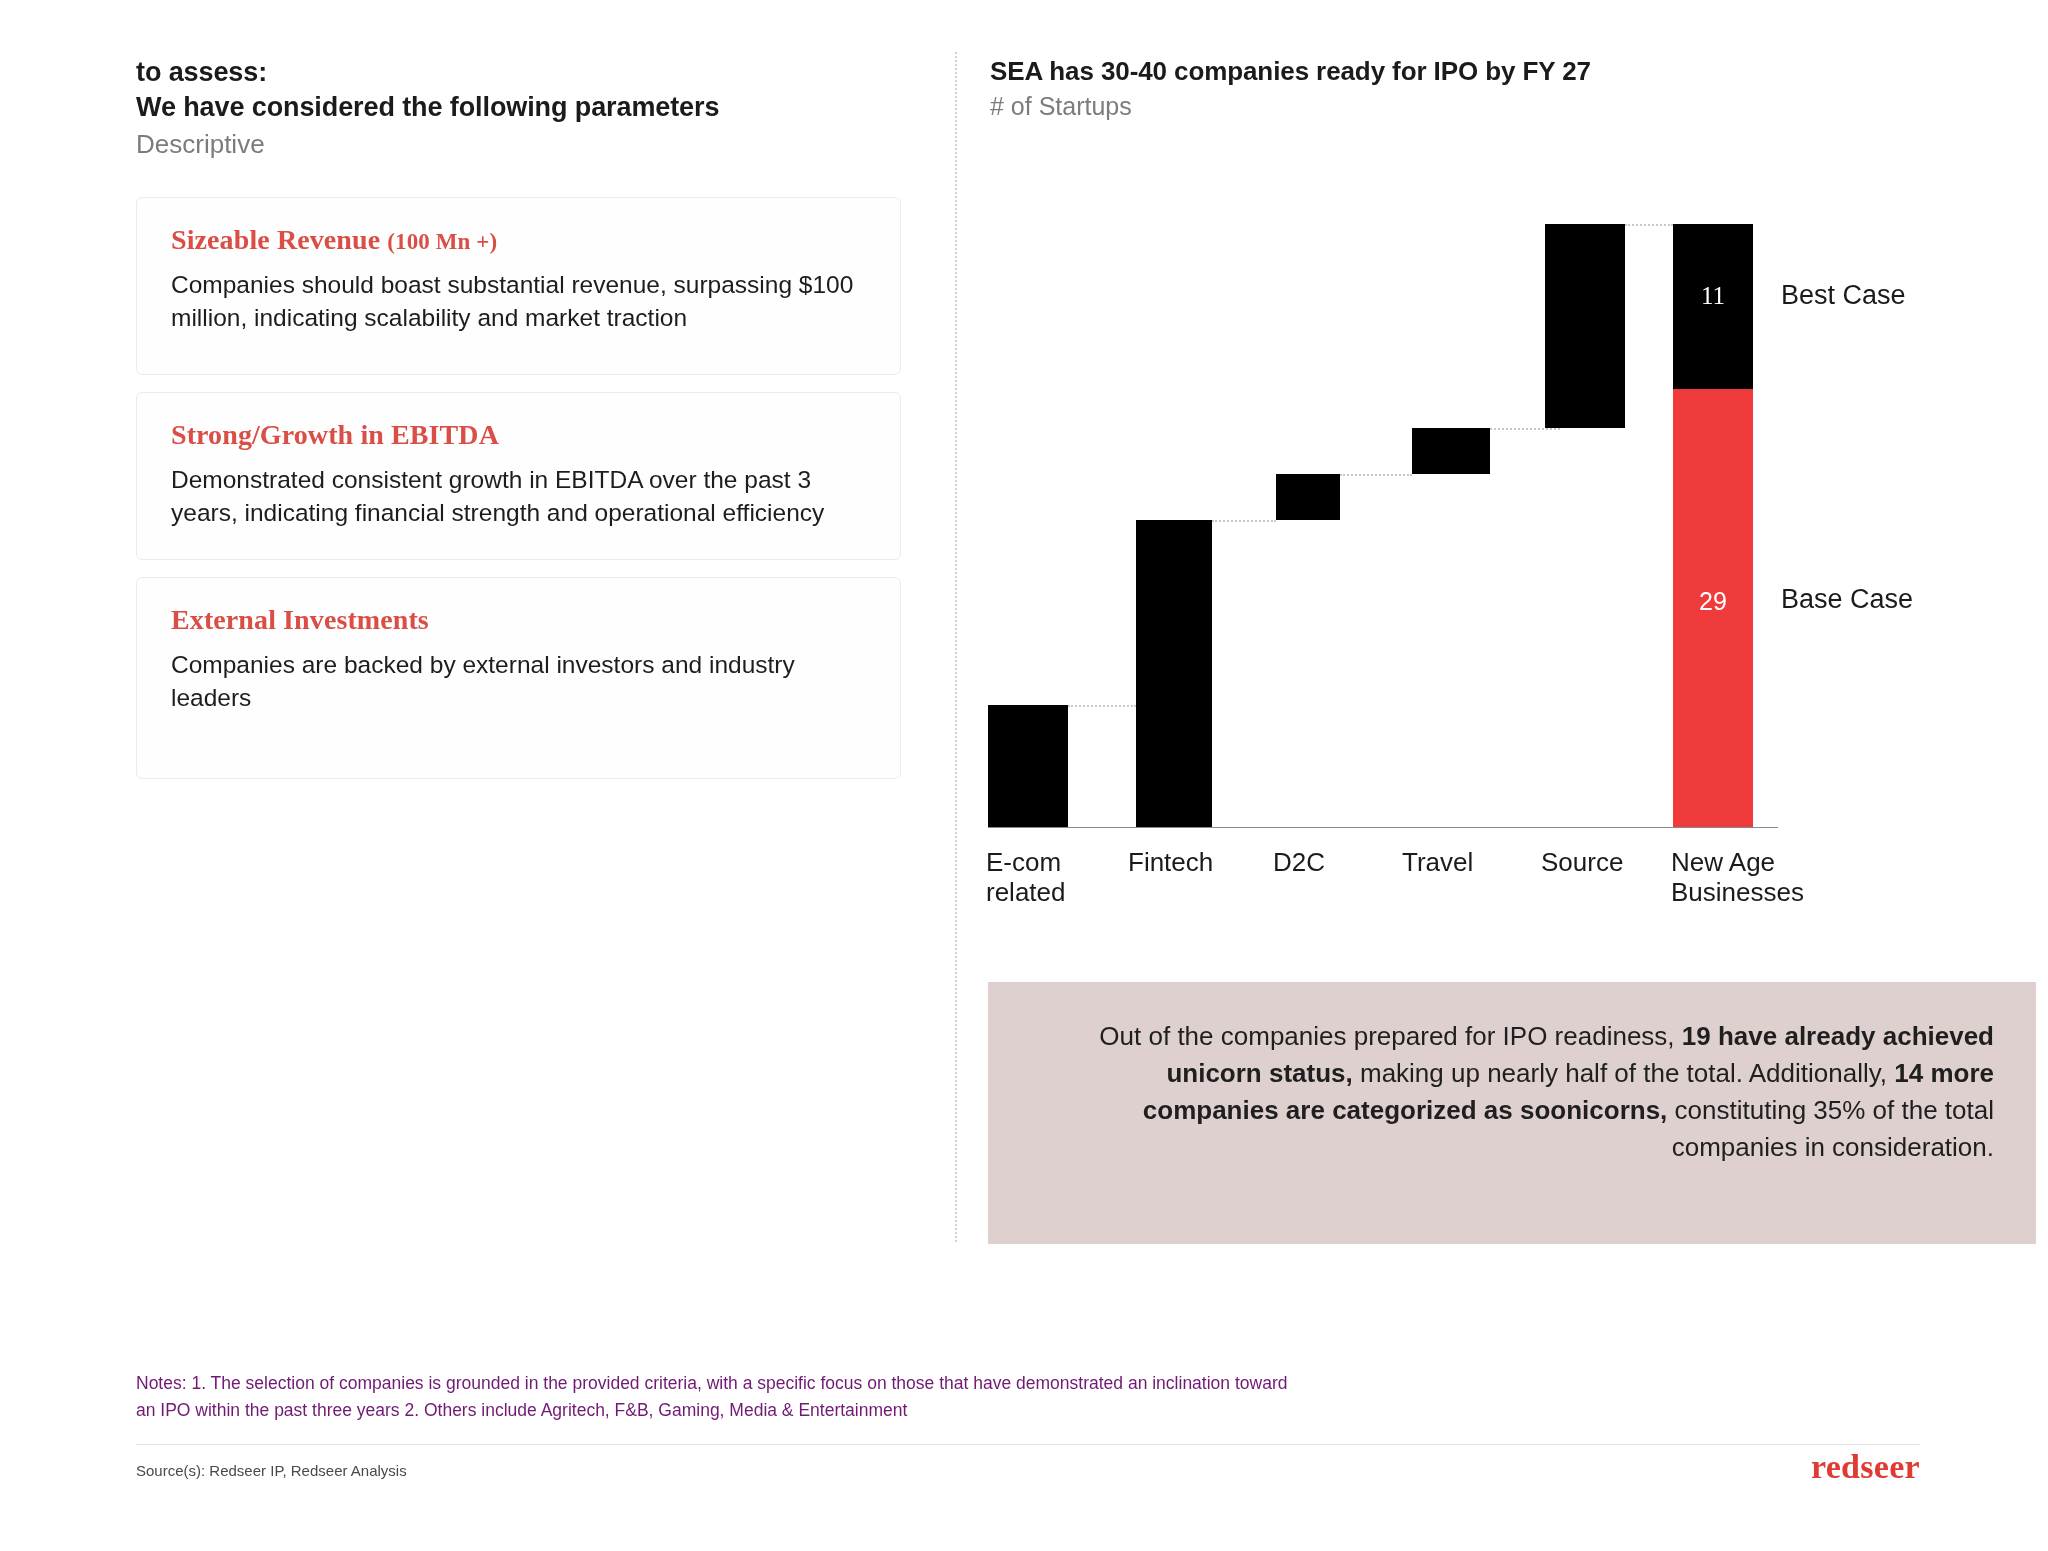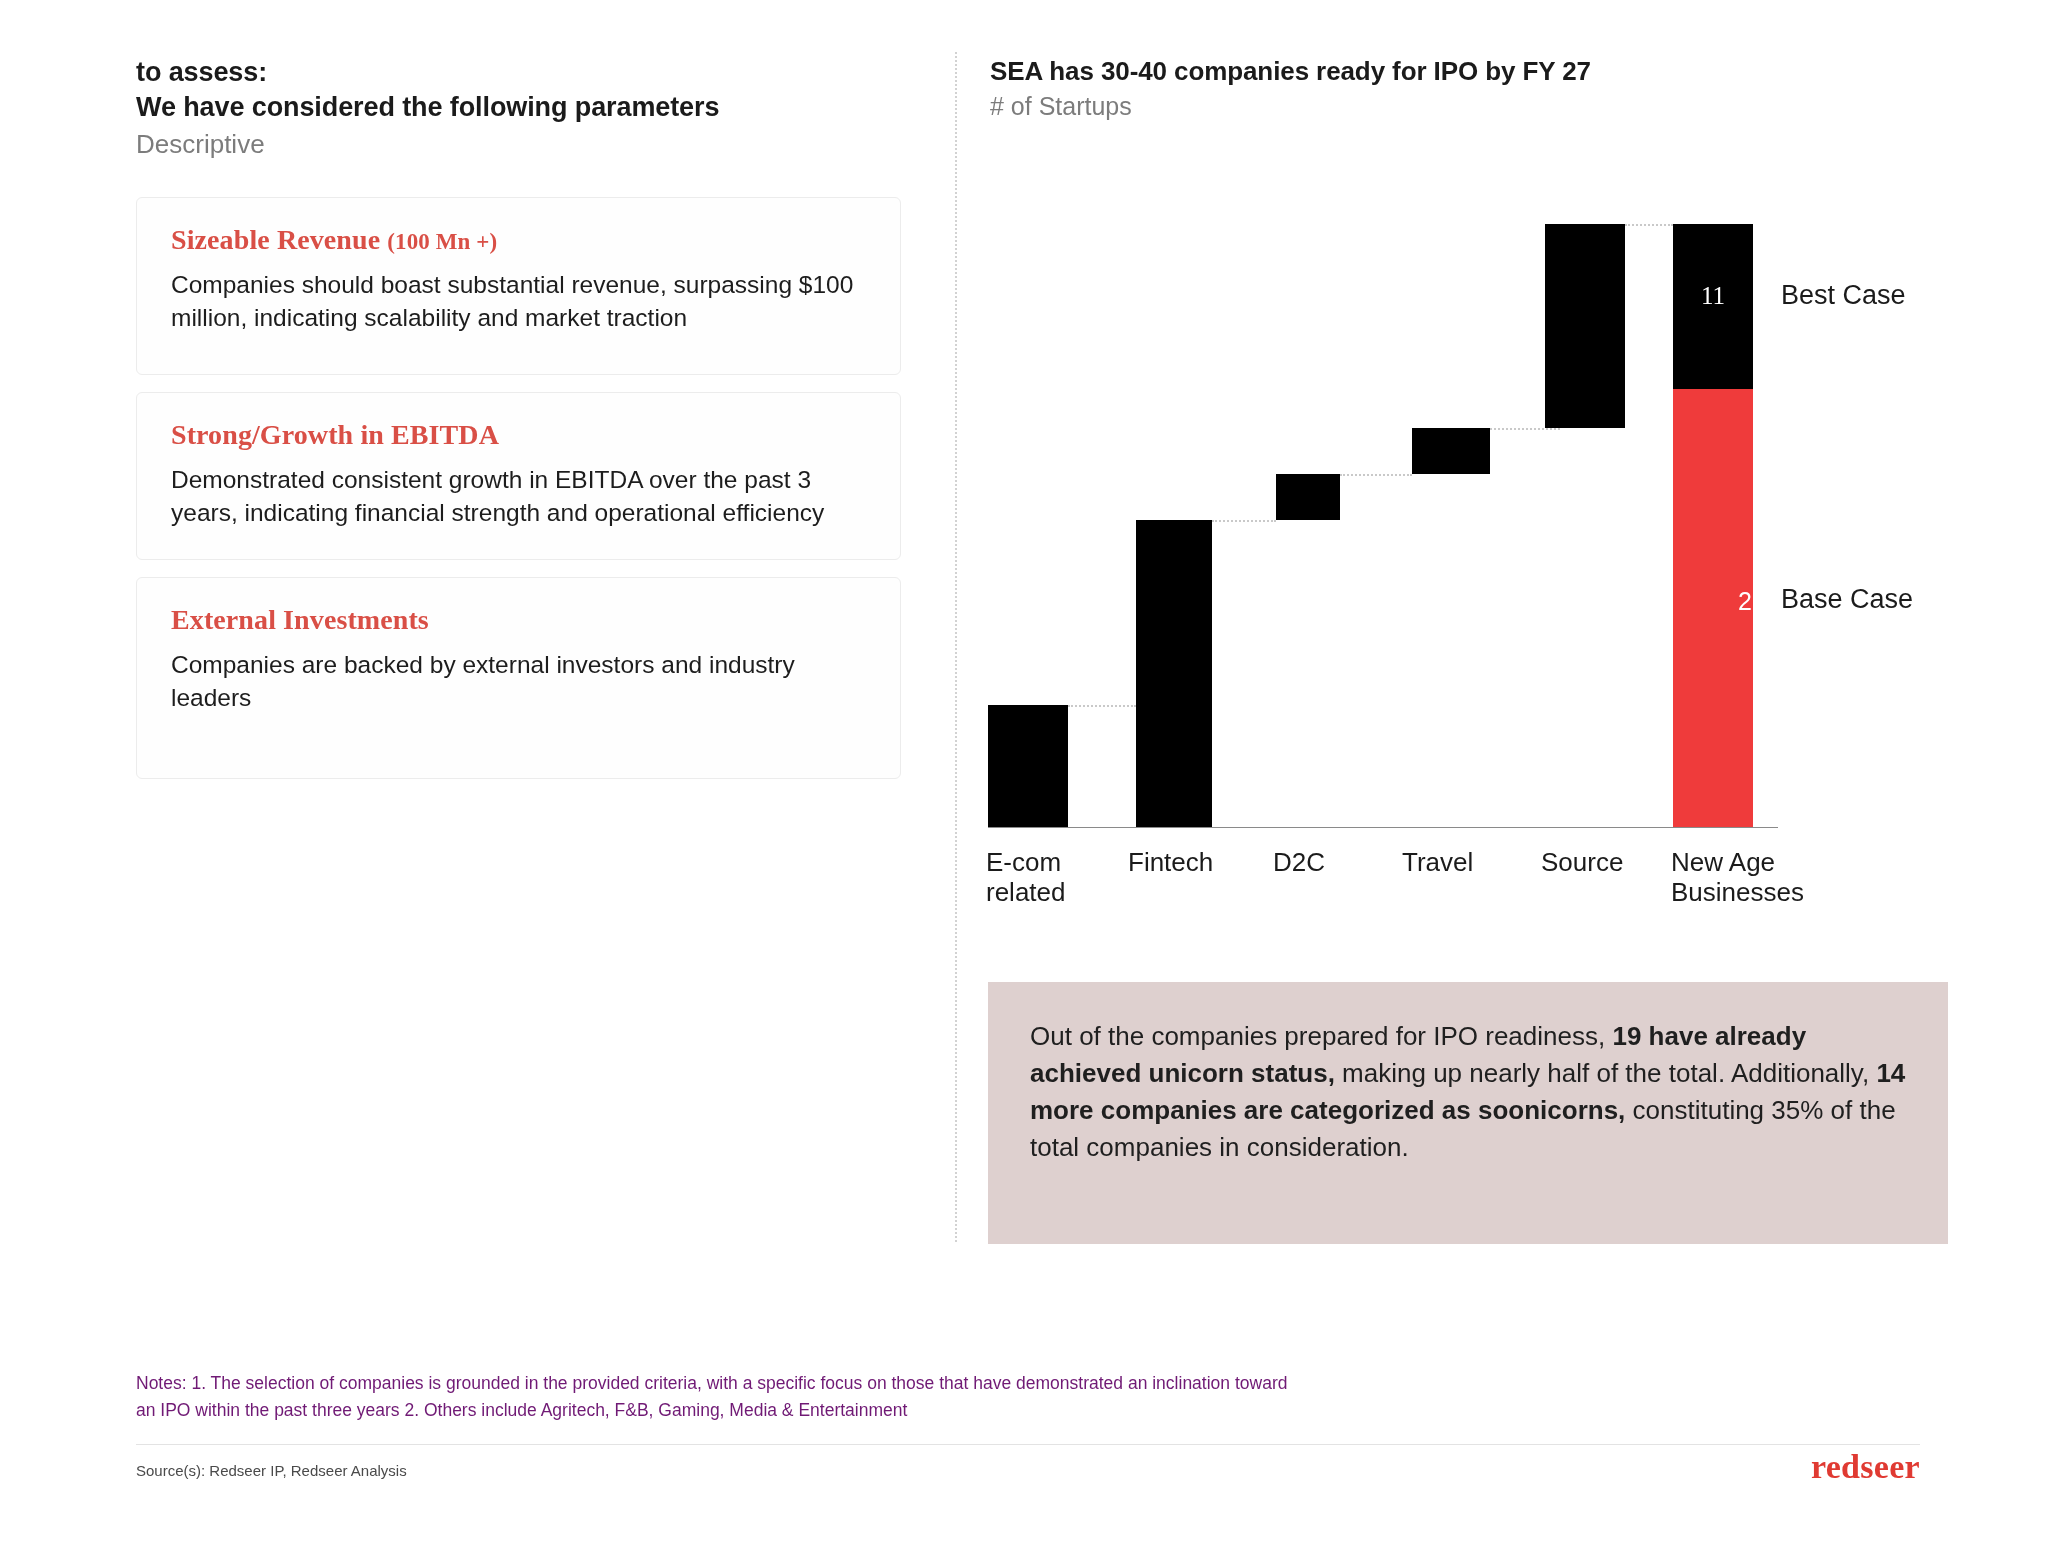--- a/index.html
+++ b/index.html
@@ -108,23 +108,24 @@
     font-size: 26px;
     color: #1b1b1b;
     line-height: 1.17;
     font-weight: 400;
   }
 
   
   .callout {
     position: absolute;
     left: 988px; top: 982px;
-    width: 960px; height: 262px;
+    width: 1048px; height: 262px;
     background: #ded0cf;
     padding: 36px 42px 0 42px;
+    text-align: right;
   }
   .callout p {
     font-size: 26px;
     line-height: 1.42;
     color: #1f1f1f;
   }
   .callout b { font-weight: 700; }
 
   
   .notes {
@@ -210,21 +211,21 @@
       <div class="bar" style="left:0px; top:493px; width:80px; height:122px;"></div>
       <div class="bar" style="left:148px; top:308px; width:76px; height:307px;"></div>
       <div class="bar" style="left:288px; top:262px; width:64px; height:46px;"></div>
       <div class="bar" style="left:424px; top:216px; width:78px; height:46px;"></div>
       <div class="bar" style="left:557px; top:12px; width:80px; height:204px;"></div>
 
       <div class="bar" style="left:685px; top:12px; width:80px; height:165px;"></div>
       <div class="bar-red" style="left:685px; top:177px; width:80px; height:438px;"></div>
 
       <div class="bar-value" style="left:685px; top:70px; width:80px;font-family:Liberation Serif, serif;">11</div>
-      <div class="bar-value" style="left:685px; top:375px; width:80px;margin-left:39px;">29</div>
+      <div class="bar-value" style="left:685px; top:375px; width:80px;">29</div>
 
       <div class="series-label" style="left:793px; top:68px;">Best Case</div>
       <div class="series-label" style="left:793px; top:372px;">Base Case</div>
     </div>
 
     <div class="cat-labels">
       <div class="cat" style="left:-2px; top:10px; width:120px;">E-com<br>related</div>
       <div class="cat" style="left:140px; top:10px;">Fintech</div>
       <div class="cat" style="left:285px; top:10px;">D2C</div>
       <div class="cat" style="left:414px; top:10px;">Travel</div>

